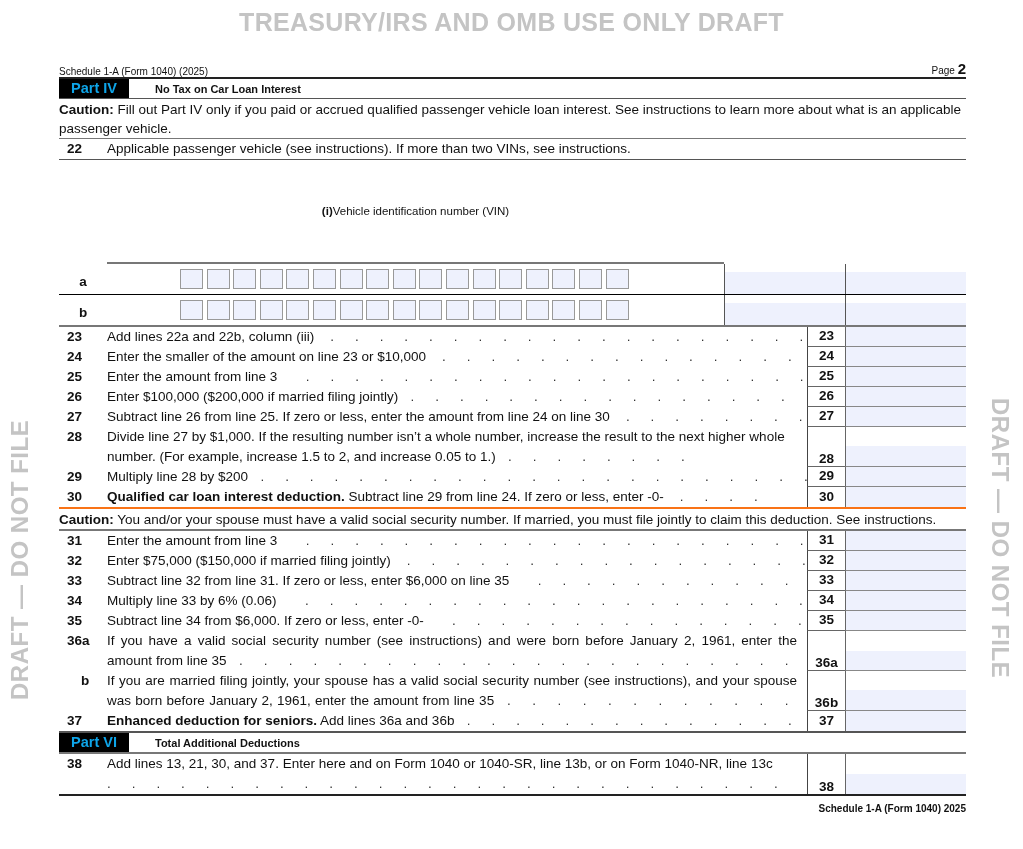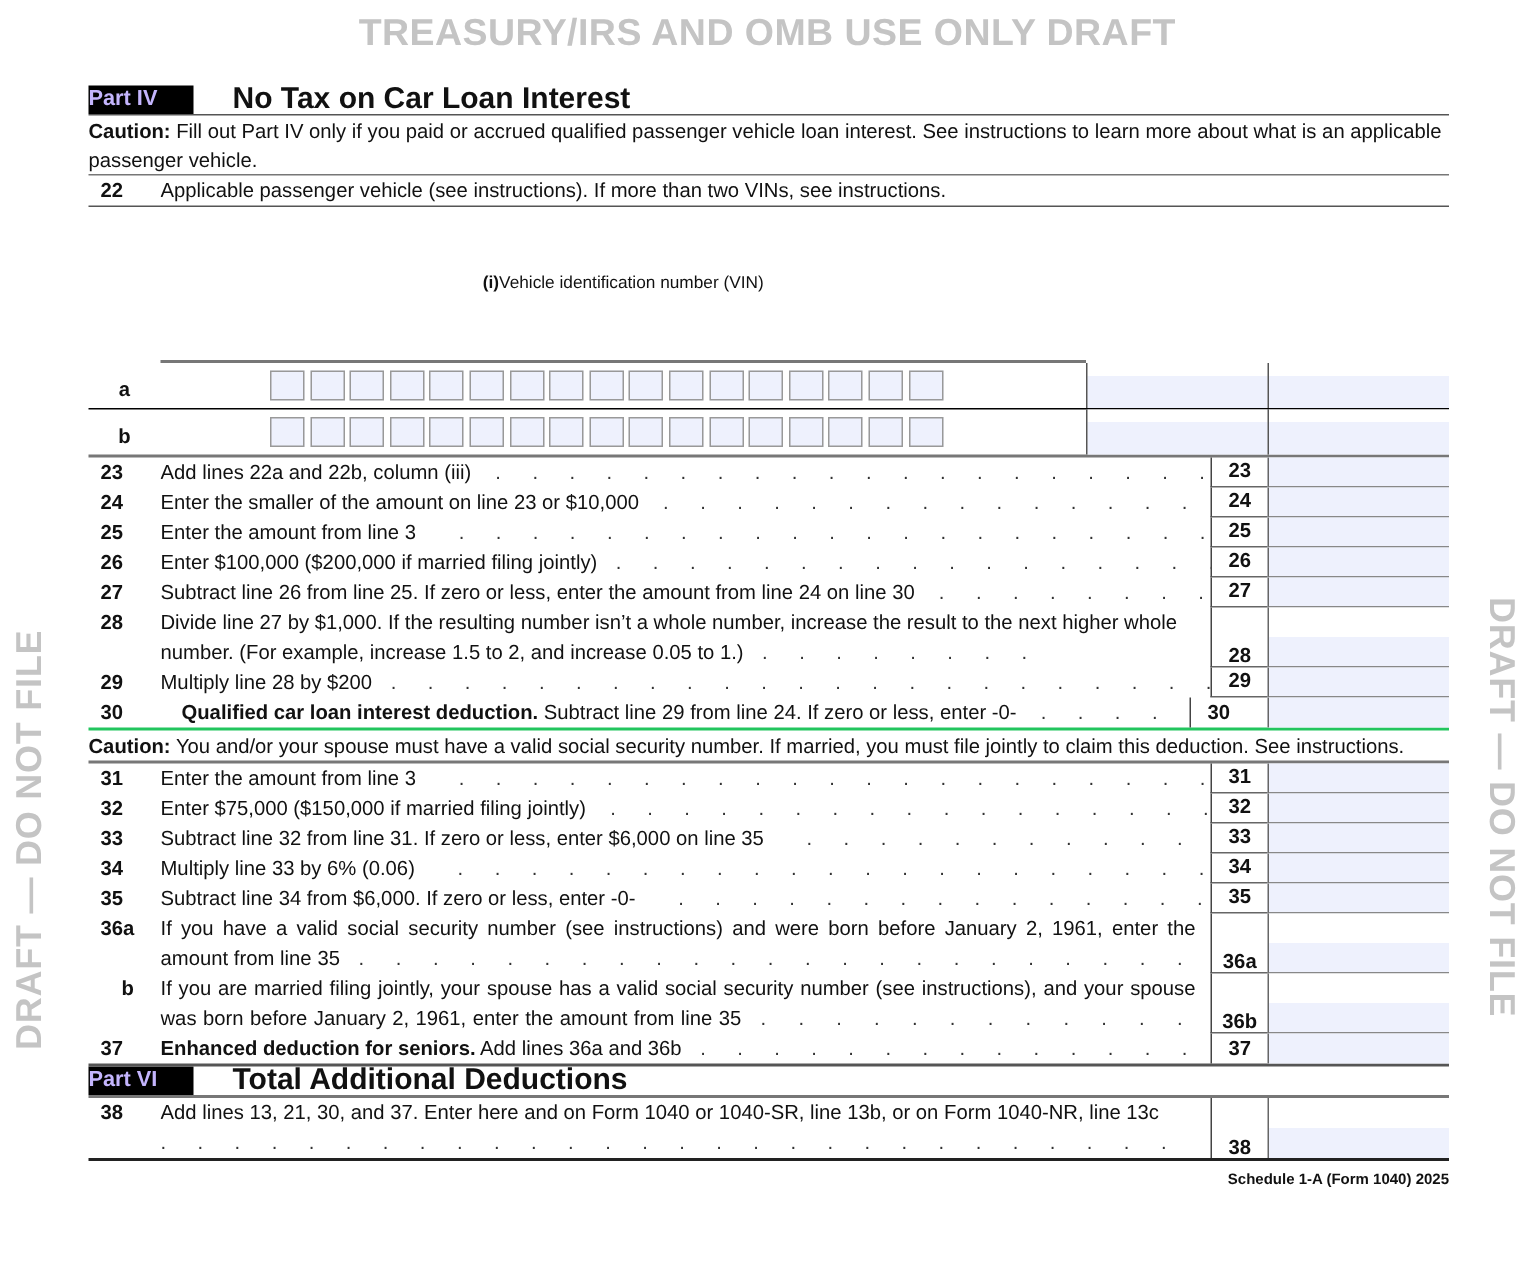--- a/index.html
+++ b/index.html
@@ -10,23 +10,23 @@
   .side-wm { position: absolute; font-size: 24px; font-weight: bold; color: #c4c4c4;
          white-space: nowrap; letter-spacing: 0.5px; }
   .side-left { left: 6px; top: 700px; transform-origin: 0 0; transform: rotate(-90deg); }
   .side-right { left: 1014px; top: 398px; transform-origin: 0 0; transform: rotate(90deg); }
 
   .form { position: absolute; left: 59px; top: 57px; width: 907px; }
   .hdr { display: flex; justify-content: space-between; align-items: flex-end; font-size: 10px;
          height: 20px; border-bottom: 2px solid #222; }
   .hdr .pg b { font-size: 15px; font-weight: bold; }
   .part { display: flex; align-items: center; height: 19px; border-bottom: 1px solid #555; }
-  .part .tag { background: #000; color: #c4b5fd; font-weight: bold; font-size: 14.5px; width: 70px;
-         height: 19px; line-height: 19px; padding-left: 0; box-sizing: border-box; }
-  .part .ttl { font-weight: bold; font-size: 20px; margin-left: 26px; }
+  .part .tag { background: #000; color: #0ea5e9; font-weight: bold; font-size: 14.5px; width: 70px;
+         height: 19px; line-height: 19px; padding-left: 12px; box-sizing: border-box; }
+  .part .ttl { font-weight: bold; font-size: 11px; margin-left: 26px; }
   .caution { font-size: 13.5px; line-height: 19px; padding: 1px 0 0 0; border-bottom: 1px solid #777; }
   .caution b { font-weight: bold; }
 
   .row { display: flex; font-size: 13.5px; border-bottom: 0; position: relative; }
   .ln { width: 48px; font-weight: bold; text-align: left; padding-left: 8px; box-sizing: border-box; }
   .desc { flex: 1; overflow: hidden; white-space: nowrap; }
   .desc.wrap { white-space: normal; line-height: 20px; }
   .dots { color: #333; letter-spacing: 8.6px; }
   .box { width: 38px; border-left: 1px solid #444; border-bottom: 1px solid #666; font-weight: bold;
          text-align: center; box-sizing: border-box; display: flex; align-items: flex-end; justify-content: center; }
@@ -61,20 +61,24 @@
   .bottom-rule { border-bottom: 2px solid #222; }
 </style>
 </head>
 <body>
 
 <div class="watermark-top">TREASURY/IRS AND OMB USE ONLY DRAFT</div>
 <div class="side-wm side-left">DRAFT — DO NOT FILE</div>
 <div class="side-wm side-right">DRAFT — DO NOT FILE</div>
 
 <div class="form">
+  <div class="hdr">
+    <span>Schedule 1-A (Form 1040) (2025)</span>
+    <span class="pg"><span>Page</span> <b>2</b></span>
+  </div>
 
   <div class="part">
     <span class="tag">Part IV</span>
     <span class="ttl">No Tax on Car Loan Interest</span>
   </div>
   <div class="caution"><b>Caution:</b><span> Fill out Part IV only if you paid or accrued qualified passenger vehicle loan interest. See instructions to learn more about what is an applicable passenger vehicle.</span></div>
 
   <div class="l22">
     <span class="ln">22</span>
     <span class="desc">Applicable passenger vehicle (see instructions). If more than two VINs, see instructions.</span>
@@ -175,21 +179,21 @@
     <span class="desc wrap" style="padding-right:10px;"><span>Divide line 27 by $1,000. If the resulting number isn’t a whole number, increase the result to the next higher whole number. (For example, increase 1.5 to 2, and increase 0.05 to 1.)</span><span class="dots"> . . . . . . . .</span></span>
     <span class="box">28</span>
     <span class="amt top-white"></span>
   </div>
   <div class="row r20">
     <span class="ln">29</span>
     <span class="desc"><span>Multiply line 28 by $200</span><span class="dots"> . . . . . . . . . . . . . . . . . . . . . . . . . . . . . . . . . . . . .</span></span>
     <span class="box">29</span>
     <span class="amt"></span>
   </div>
-  <div class="row r20" style="border-bottom:2px solid #22c55e;gap:14px;">
+  <div class="row r20" style="border-bottom:2px solid #f97316;">
     <span class="ln">30</span>
     <span class="desc"><b>Qualified car loan interest deduction.</b><span> Subtract line 29 from line 24. If zero or less, enter -0-</span> <span class="dots">&nbsp;. . . .</span></span>
     <span class="box" style="border-bottom:0;">30</span>
     <span class="amt" style="border-bottom:0;"></span>
   </div>
 
   <div class="caution" style="border-bottom:2px solid #777;"><b>Caution:</b><span> You and/or your spouse must have a valid social security number. If married, you must file jointly to claim this deduction. See instructions.</span></div>
 
   <div class="row r20">
     <span class="ln">31</span>

